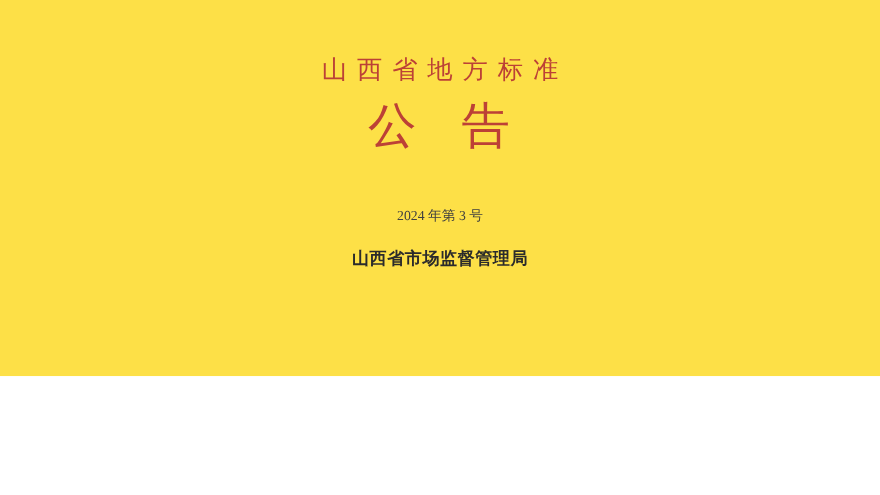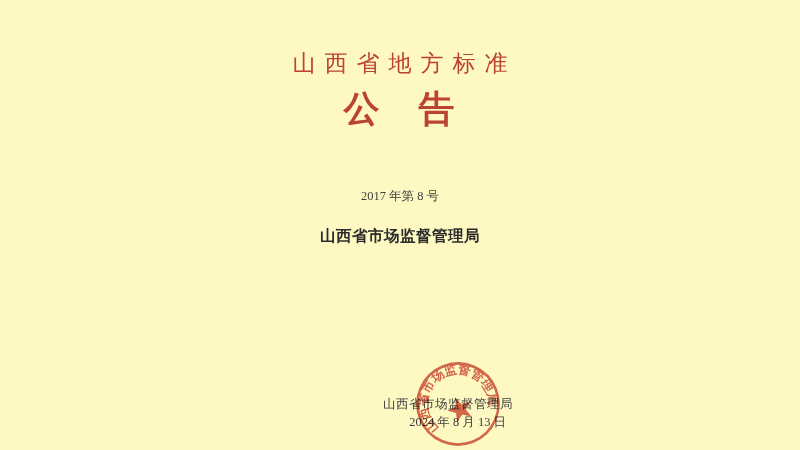--- a/index.html
+++ b/index.html
@@ -3,22 +3,22 @@
 <meta charset="utf-8">
 <style>
   html, body {
     margin: 0;
     padding: 0;
     background: #ffffff;
   }
   .page {
     position: relative;
     width: 800px;
-    height: 450px;
-    background: #fef9c3;
+    height: 342px;
+    background: #fde047;
     overflow: hidden;
     font-family: "Liberation Serif", "DejaVu Serif", serif;
     color: var(--text, #3a3a3a);
   }
   .kind-title {
     position: absolute;
     top: 48px;
     left: 0;
     width: 100%;
     text-align: center;
@@ -28,22 +28,22 @@
     letter-spacing: 9px;
     text-indent: 9px; 
   }
   .notice-title {
     position: absolute;
     top: 85px;
     left: 0;
     width: 100%;
     text-align: center;
     color: var(--accent-red, #bc4136);
-    font-size: 36px;
-    font-weight: 700;
+    font-size: 44px;
+    font-weight: 400;
     letter-spacing: 2px;
     word-spacing: 26px;
   }
   .doc-number {
     position: absolute;
     top: 188px;
     left: 0;
     width: 100%;
     text-align: center;
     font-size: 12.5px;
@@ -101,21 +101,21 @@
 </style>
 </head>
 <body>
 
 <div class="page">
 
   <div class="kind-title">山西省地方标准</div>
 
   <div class="notice-title">公 告</div>
 
-  <div class="doc-number">2017 年第 8 号</div>
+  <div class="doc-number">2024 年第 3 号</div>
 
   <div class="heading">
     <div class="heading-line">山西省市场监督管理局</div>
   </div>
 
 
   <div class="sig-issuer">山西省市场监督管理局</div>
 
   <div class="sig-date">2024 年 8 月 13 日</div>
 

